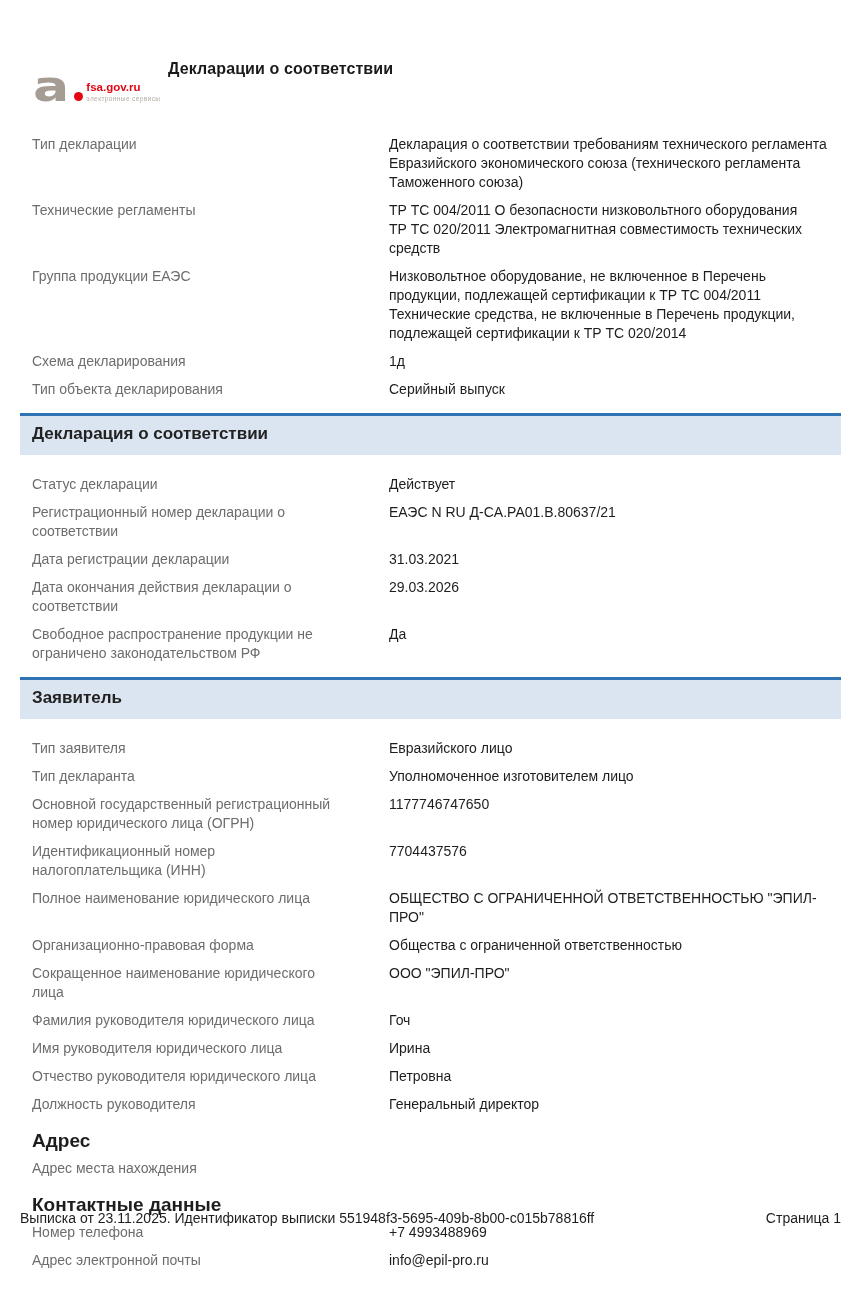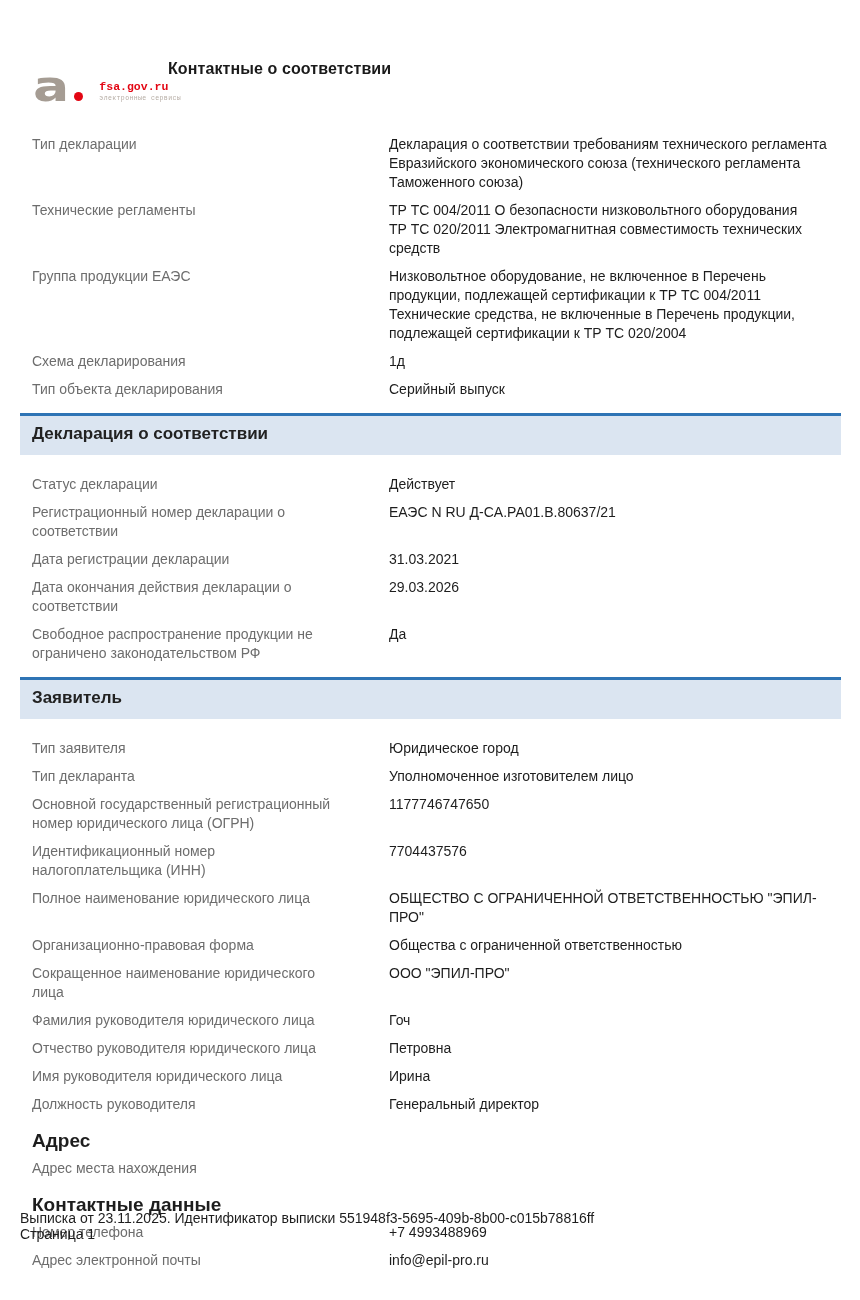--- a/index.html
+++ b/index.html
@@ -43,27 +43,26 @@
     transform:scaleX(1.28);
     transform-origin:left bottom;
   }
   .logo-dot{
     width:9px;height:9px;border-radius:50%;
     background:var(--brand-red);
     margin-left:13px;
     margin-bottom:1px;
   }
   .logo-text{
-    margin-left:16px;
+    margin-left:3px;
     display:flex;
     flex-direction:column;
     justify-content:flex-end;
     line-height:1.1;
     padding-bottom:0px;
-    font-family:Liberation Mono, monospace;
   }
   .logo-domain{
     color:var(--brand-red);
     font-weight:bold;
     font-size:11.5px;
   }
   .logo-subtitle{
     color:var(--logo-sub-gray);
     font-size:6.5px;
     letter-spacing:0.4px;
@@ -126,39 +125,38 @@
   
   .doc-footer{
     position:absolute;
     top:1210px;
     left:20px;
     width:821px;
     display:flex;
     justify-content:space-between;
     font-size:14px;
     color:#1d1d1d;
-    flex-direction:column;
   }
 </style>
 </head>
 <body>
 
 <div class="page">
 
   <div class="doc-header">
     <div class="logo">
       <div class="logo-letter">а</div>
       <div class="logo-dot"></div>
       <div class="logo-text">
         <div class="logo-domain">fsa.gov.ru</div>
         <div class="logo-subtitle">электронные сервисы</div>
       </div>
     </div>
   </div>
-  <div class="doc-title">Контактные о соответствии</div>
+  <div class="doc-title">Декларации о соответствии</div>
 
   <div class="sections">
   <section>
     <div class="section-body">
   <div class="row">
     <div class="row-label">Тип декларации</div>
     <div class="row-value">
               <div>Декларация о соответствии требованиям технического регламента Евразийского экономического союза (технического регламента Таможенного союза)</div>
             </div>
   </div>
@@ -168,21 +166,21 @@
     <div class="row-value">
               <div>ТР ТС 004/2011 О безопасности низковольтного оборудования</div>
               <div>ТР ТС 020/2011 Электромагнитная совместимость технических средств</div>
             </div>
   </div>
 
   <div class="row">
     <div class="row-label">Группа продукции ЕАЭС</div>
     <div class="row-value">
               <div>Низковольтное оборудование, не включенное в Перечень продукции, подлежащей сертификации к ТР ТС 004/2011</div>
-              <div>Технические средства, не включенные в Перечень продукции, подлежащей сертификации к ТР ТС 020/2004</div>
+              <div>Технические средства, не включенные в Перечень продукции, подлежащей сертификации к ТР ТС 020/2014</div>
             </div>
   </div>
 
   <div class="row">
     <div class="row-label">Схема декларирования</div>
     <div class="row-value">
               <div>1д</div>
             </div>
   </div>
 
@@ -238,21 +236,21 @@
   </section>
 
   <section>
     <div class="section-header">
       <span>Заявитель</span>
     </div>
     <div class="section-body">
   <div class="row">
     <div class="row-label">Тип заявителя</div>
     <div class="row-value">
-              <div>Юридическое город</div>
+              <div>Евразийского лицо</div>
             </div>
   </div>
 
   <div class="row">
     <div class="row-label">Тип декларанта</div>
     <div class="row-value">
               <div>Уполномоченное изготовителем лицо</div>
             </div>
   </div>
 
@@ -292,30 +290,30 @@
   </div>
 
   <div class="row">
     <div class="row-label">Фамилия руководителя юридического лица</div>
     <div class="row-value">
               <div>Гоч</div>
             </div>
   </div>
 
   <div class="row">
+    <div class="row-label">Имя руководителя юридического лица</div>
+    <div class="row-value">
+              <div>Ирина</div>
+            </div>
+  </div>
+
+  <div class="row">
     <div class="row-label">Отчество руководителя юридического лица</div>
     <div class="row-value">
               <div>Петровна</div>
-            </div>
-  </div>
-
-  <div class="row">
-    <div class="row-label">Имя руководителя юридического лица</div>
-    <div class="row-value">
-              <div>Ирина</div>
             </div>
   </div>
 
   <div class="row">
     <div class="row-label">Должность руководителя</div>
     <div class="row-value">
               <div>Генеральный директор</div>
             </div>
   </div>
 

